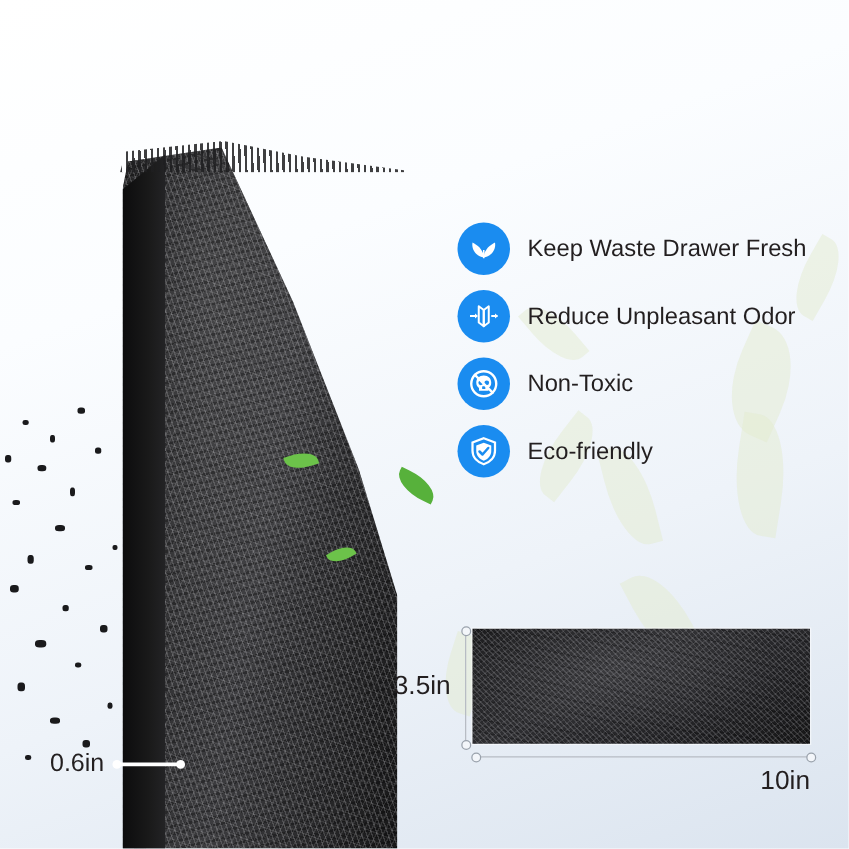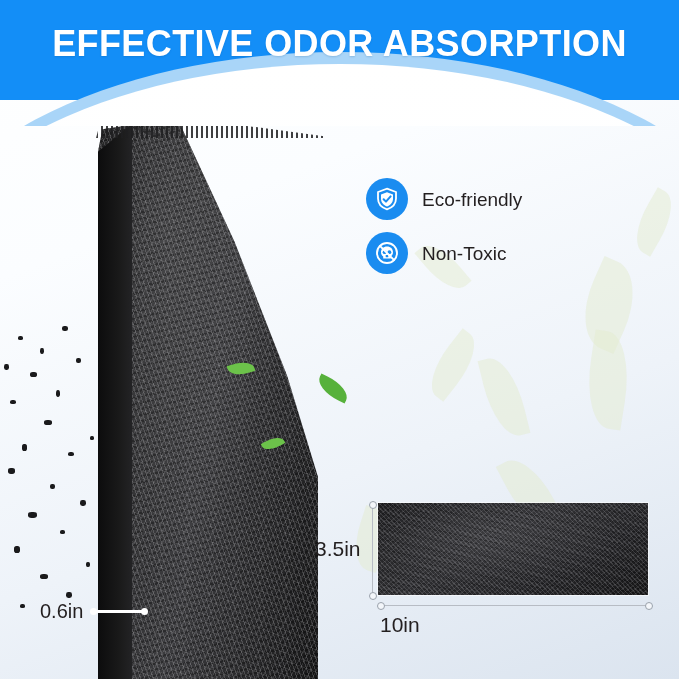--- a/index.html
+++ b/index.html
@@ -231,21 +231,21 @@
     top: 42px;
     font-size: 21px;
     color: #231f20;
     white-space: nowrap;
   }
   .dim-label-w {
     position: absolute;
     left: 70px;
     top: 118px;
     width: 268px;
-    text-align: left;
+    text-align: right;
     font-size: 21px;
     color: #231f20;
   }
 
   
   .thick-callout {
     position: absolute;
     left: 40px;
     top: 600px;
     z-index: 10;
@@ -319,57 +319,74 @@
     <div class="granule" style="left:66px; top:492px; width:6px; height:6px;"></div>
     <div class="granule" style="left:20px; top:504px; width:5px; height:4px;"></div>
     <div class="granule" style="left:90px; top:336px; width:4px; height:4px;"></div>
     <div class="granule" style="left:4px; top:264px; width:5px; height:6px;"></div>
   </div>
 
   <div class="leaf green" style="left:228px; top:362px; width:26px; height:13px; transform: rotate(-18deg); z-index:6;"></div>
   <div class="leaf green2" style="left:316px; top:380px; width:34px; height:17px; transform: rotate(26deg); z-index:6;"></div>
   <div class="leaf green" style="left:262px; top:438px; width:22px; height:11px; transform: rotate(-30deg); z-index:6;"></div>
 
-  <div class="header-banner">
-    <div class="header-fill"></div>
-    <div class="header-curve-light"></div>
-    <div class="header-curve-white"></div>
-    <div class="header-title">EFFECTIVE ODOR ABSORPTION</div>
-  </div>
 
   <div class="features">
-
-
-
 
     <div class="feature-row">
       <div class="feature-icon">
         <svg width="26" height="26" viewBox="0 0 26 26">
-          <path d="M13 2.6 L22 6 L22 12.6 C22 18, 18 21.8, 13 23.4 C8 21.8, 4 18, 4 12.6 L4 6 Z" fill="none" stroke="#ffffff" stroke-width="1.8"></path>
-          <path d="M13 6.2 L19 8.4 L19 12.8 C19 16.6, 16.3 19.3, 13 20.5 C9.7 19.3, 7 16.6, 7 12.8 L7 8.4 Z" fill="#ffffff"></path>
-          <path d="M9.6 13.2 L12 15.6 L16.6 10.4" fill="none" stroke="#1a8cf0" stroke-width="2" stroke-linecap="round" stroke-linejoin="round"></path>
+          <path d="M13 20 C13 14, 8 10, 4 8 C3 14, 7 19, 13 20 Z" fill="#ffffff"></path>
+          <path d="M13 20 C13 14, 18 10, 22 8 C23 14, 19 19, 13 20 Z" fill="#ffffff"></path>
+          <path d="M12.4 20.5 L12.4 14 L13.6 14 L13.6 20.5 Z" fill="#ffffff"></path>
         </svg>
       </div>
-      <div class="feature-label">Eco-friendly</div>
-    </div>
+      <div class="feature-label">Keep Waste Drawer Fresh</div>
+    </div>
+
+    <div class="feature-row">
+      <div class="feature-icon">
+        <svg width="26" height="26" viewBox="0 0 26 26">
+          <path d="M9 5 L13 8 L13 21 L9 18 Z" fill="none" stroke="#ffffff" stroke-width="1.6" stroke-linejoin="round"></path>
+          <path d="M13 8 L17 5 L17 18 L13 21 Z" fill="none" stroke="#ffffff" stroke-width="1.6" stroke-linejoin="round"></path>
+          <path d="M2 12.8 L7 12.8" stroke="#ffffff" stroke-width="1.6"></path>
+          <path d="M6 10.8 L8.4 12.8 L6 14.8 Z" fill="#ffffff"></path>
+          <path d="M19 12.8 L24 12.8" stroke="#ffffff" stroke-width="1.6"></path>
+          <path d="M22 10.8 L24.4 12.8 L22 14.8 Z" fill="#ffffff"></path>
+        </svg>
+      </div>
+      <div class="feature-label">Reduce Unpleasant Odor</div>
+    </div>
+
 
     <div class="feature-row">
       <div class="feature-icon">
         <svg width="26" height="26" viewBox="0 0 26 26">
           <circle cx="13" cy="13" r="10" fill="none" stroke="#ffffff" stroke-width="1.9"></circle>
           <path d="M13 6.4 C9.4 6.4, 7 8.8, 7 12.2 C7 14.2, 8 15.6, 9.2 16.4 L9.2 18.6 L16.8 18.6 L16.8 16.4 C18 15.6, 19 14.2, 19 12.2 C19 8.8, 16.6 6.4, 13 6.4 Z" fill="#ffffff"></path>
           <circle cx="10.6" cy="12.2" r="1.9" fill="#1a8cf0"></circle>
           <circle cx="15.4" cy="12.2" r="1.9" fill="#1a8cf0"></circle>
           <rect x="11.7" y="15" width="2.6" height="2.2" rx="0.5" fill="#1a8cf0"></rect>
           <path d="M5.9 5.9 L20.1 20.1" stroke="#ffffff" stroke-width="1.9" stroke-linecap="round"></path>
         </svg>
       </div>
       <div class="feature-label">Non-Toxic</div>
     </div>
 
+    <div class="feature-row">
+      <div class="feature-icon">
+        <svg width="26" height="26" viewBox="0 0 26 26">
+          <path d="M13 2.6 L22 6 L22 12.6 C22 18, 18 21.8, 13 23.4 C8 21.8, 4 18, 4 12.6 L4 6 Z" fill="none" stroke="#ffffff" stroke-width="1.8"></path>
+          <path d="M13 6.2 L19 8.4 L19 12.8 C19 16.6, 16.3 19.3, 13 20.5 C9.7 19.3, 7 16.6, 7 12.8 L7 8.4 Z" fill="#ffffff"></path>
+          <path d="M9.6 13.2 L12 15.6 L16.6 10.4" fill="none" stroke="#1a8cf0" stroke-width="2" stroke-linecap="round" stroke-linejoin="round"></path>
+        </svg>
+      </div>
+      <div class="feature-label">Eco-friendly</div>
+    </div>
+
 
   </div>
 
   <div class="dim-diagram">
     <div class="dim-pad">
       <div class="dim-pad-texture"></div>
     </div>
     <div class="dim-line-v"></div>
     <div class="dim-dot" style="left:59px; top:6px;"></div>
     <div class="dim-dot" style="left:59px; top:97px;"></div>

